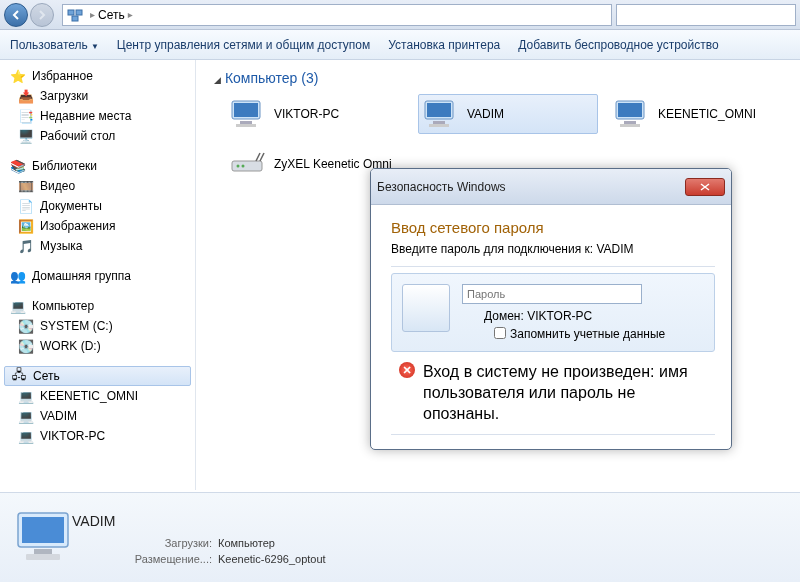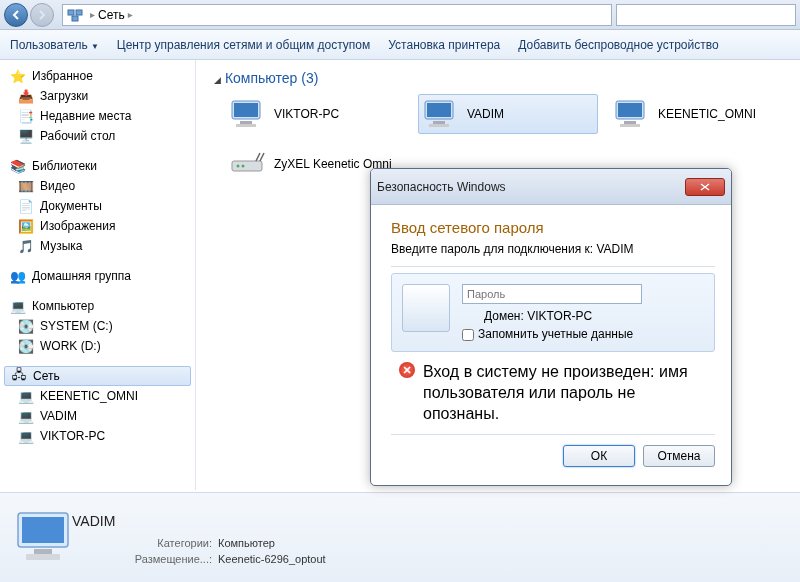--- a/index.html
+++ b/index.html
@@ -53,21 +53,21 @@
 .dlg-title .t { flex: 1; font-size: 12px; color: #222; }
 .dlg-close { width: 40px; height: 18px; background: linear-gradient(#e27a6f, #c93c2e); border: 1px solid #8b2a20; border-radius: 3px; color: #fff; display: flex; align-items: center; justify-content: center; font-size: 11px; }
 .dlg-body { padding: 14px 16px 8px 20px; }
 .dlg-heading { color: #a16207; font-size: 15px; margin-bottom: 6px; }
 .dlg-sub { font-size: 12px; margin-bottom: 10px; }
 .cred-box { border: 1px solid #bcd0e8; background: linear-gradient(#f0f6fd, #e4eef9); border-radius: 3px; padding: 10px; display: flex; gap: 12px; }
 .cred-avatar { width: 48px; height: 48px; border: 1px solid #b0c4de; background: linear-gradient(#fff, #d8e6f5); border-radius: 3px; }
 .cred-fields { flex: 1; }
 .cred-input { width: 180px; height: 20px; border: 1px solid #9ab0cc; background: #fff; padding: 0 4px; font-size: 11px; color: #888; margin-bottom: 5px; display: block; }
 .cred-domain { font-size: 12px; margin-top: 2px; margin-left: 22px; }
-.cred-check { font-size: 12px; margin-top: 4px; display: flex; align-items: flex-end; gap: 4px; }
+.cred-check { font-size: 12px; margin-top: 4px; display: flex; align-items: flex-start; gap: 4px; margin-left: 32px; }
 .cred-check input { width: 12px; height: 12px; }
 .err-row { display: flex; padding: 10px 4px 4px 8px; gap: 8px; align-items: flex-start; }
 .err-icon { width: 16px; height: 16px; border-radius: 50%; background: radial-gradient(#ff6b5b, #c92a1a); color: #fff; font-weight: bold; display: flex; align-items: center; justify-content: center; font-size: 11px; flex-shrink: 0; }
 .err-txt { font-size: 16px; line-height: 1.3; }
 .dlg-sep { border-top: 1px solid #d8e0ec; margin: 6px 0; }
 .dlg-buttons { display: flex; justify-content: flex-end; gap: 8px; padding: 4px 0 10px 0; }
 .dlg-btn { width: 72px; height: 22px; border: 1px solid #8a9db6; border-radius: 3px; background: linear-gradient(#f8fafd, #e2e9f2); font-size: 12px; display: flex; align-items: center; justify-content: center; }
 .dlg-btn.primary { border-color: #3d7fce; box-shadow: 0 0 2px #6aa8e8; }
 </style>
 </head>
@@ -236,21 +236,21 @@
 <div class="details">
   <svg class="big" viewBox="0 0 70 60">
       <rect x="6" y="6" width="50" height="34" rx="3" fill="#d8eafc" stroke="#7ba4d0" stroke-width="1.5"></rect>
       <rect x="10" y="10" width="42" height="26" fill="#4a8cd6"></rect>
       <rect x="22" y="42" width="18" height="5" fill="#b0b6c0"></rect>
       <rect x="14" y="47" width="34" height="6" rx="1" fill="#d4d8de"></rect>
     </svg>
   <div class="info">
     <div class="title">VADIM</div>
     <div class="row">
-        <span class="lbl">Категории:</span>
+        <span class="lbl">Загрузки:</span>
         <span class="val">Компьютер</span>
       </div>
     <div class="row">
         <span class="lbl">Размещение...:</span>
         <span class="val">Keenetic-6296_optout</span>
       </div>
   </div>
 </div>
 
 <div class="dialog">
@@ -275,18 +275,14 @@
             <input type="checkbox" style="">
             <span>Запомнить учетные данные</span>
           </label>
       </div>
     </div>
     <div class="err-row">
       <div class="err-icon">✕</div>
       <div class="err-txt">Вход в систему не произведен: имя пользователя или пароль не опознаны.</div>
     </div>
     <div class="dlg-sep"></div>
-    <div class="dlg-buttons">
-      <div class="dlg-btn primary">ОК</div>
-      <div class="dlg-btn">Отмена</div>
-    </div>
   </div>
 </div>
 
 </body></html>

